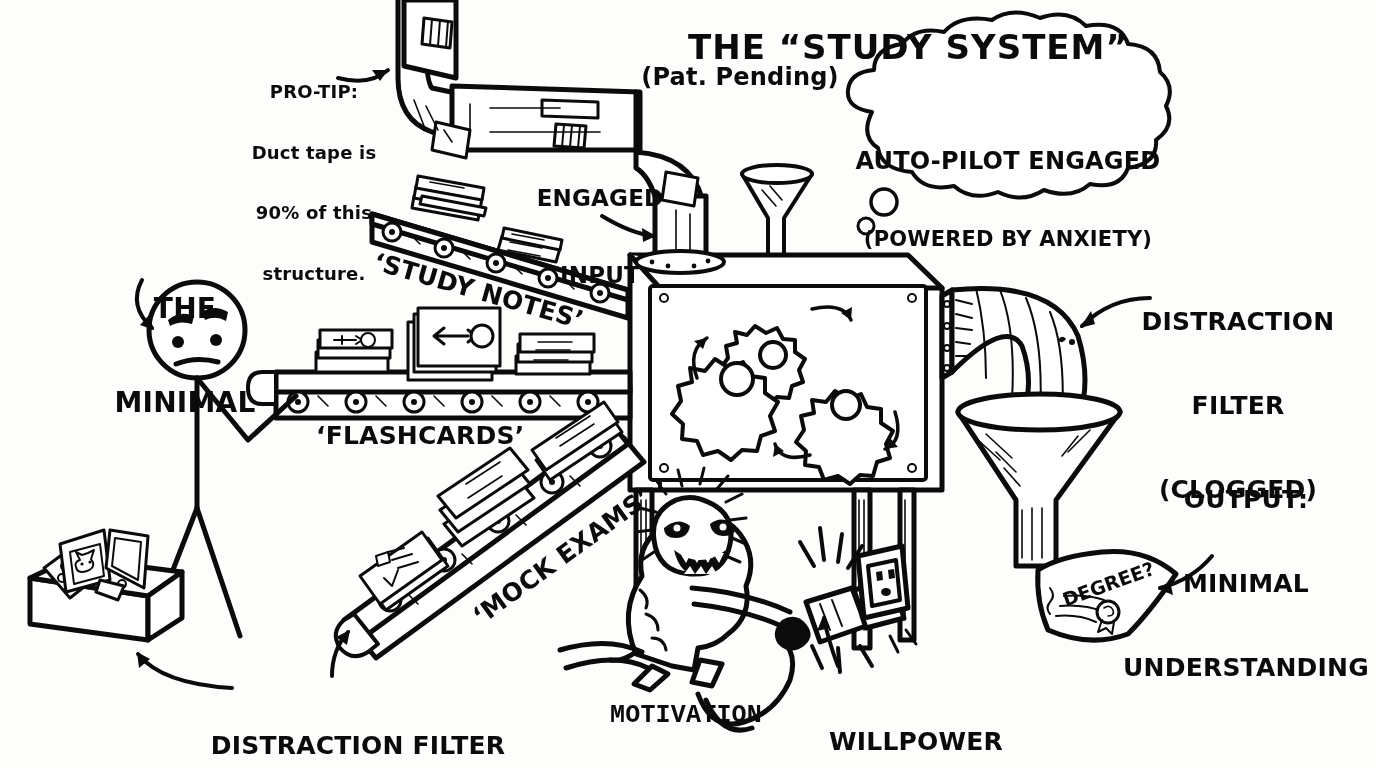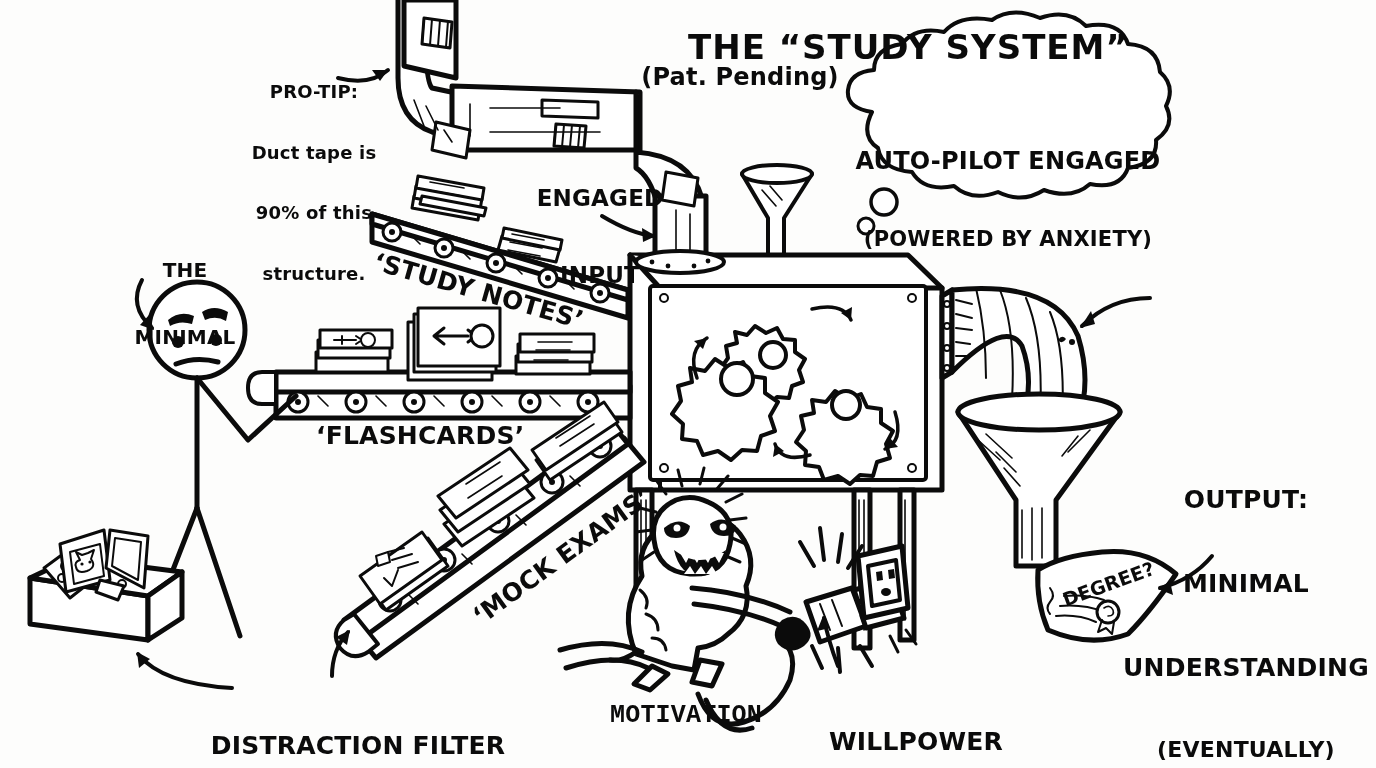--- a/index.html
+++ b/index.html
@@ -405,21 +405,21 @@
 <div class="lbl ctr" style="left:600px;top:134px;font-size:23px;">
   <div>ENGAGED</div>
   <div>INPUT</div>
 </div>
 
 <div class="lbl ctr" style="left:1008px;top:94px;font-size:24px;">
   <div>AUTO-PILOT ENGAGED</div>
   <div style="font-size:21px;">(POWERED BY ANXIETY)</div>
 </div>
 
-<div class="lbl ctr" style="left:185px;top:214px;font-size:20px;">
+<div class="lbl ctr" style="left:185px;top:230px;font-size:28px;">
   <div>THE</div>
   <div>MINIMAL</div>
 </div>
 
 <div class="lbl" style="left:378px;top:248px;font-size:25px;transform:rotate(16deg);transform-origin:left top;">‘STUDY NOTES’</div>
 
 <div class="lbl" style="left:316px;top:422px;font-size:25px;">‘FLASHCARDS’</div>
 
 <div class="lbl" style="left:468px;top:608px;font-size:25px;transform:rotate(-36deg);transform-origin:left top;">‘MOCK EXAMS’</div>
 
@@ -428,21 +428,25 @@
   
 </div>
 
 <div class="lbl ctr" style="left:686px;top:702px;font-size:25px;font-family:Liberation Mono, monospace;">MOTIVATION</div>
 
 <div class="lbl ctr" style="left:916px;top:672px;font-size:25px;">
   <div>WILLPOWER</div>
   
 </div>
 
+<div class="lbl ctr" style="left:1238px;top:252px;font-size:25px;">
+  <div>DISTRACTION</div>
+  <div>FILTER</div>
+  <div>(CLOGGED)</div>
+</div>
 
 <div class="lbl ctr" style="left:1246px;top:430px;font-size:25px;">
   <div>OUTPUT:</div>
   <div>MINIMAL</div>
   <div>UNDERSTANDING</div>
-  <div style="font-size:22px;">(EVENTUALLY)</div>
 </div>
 
 </div>
 
 </body></html>

